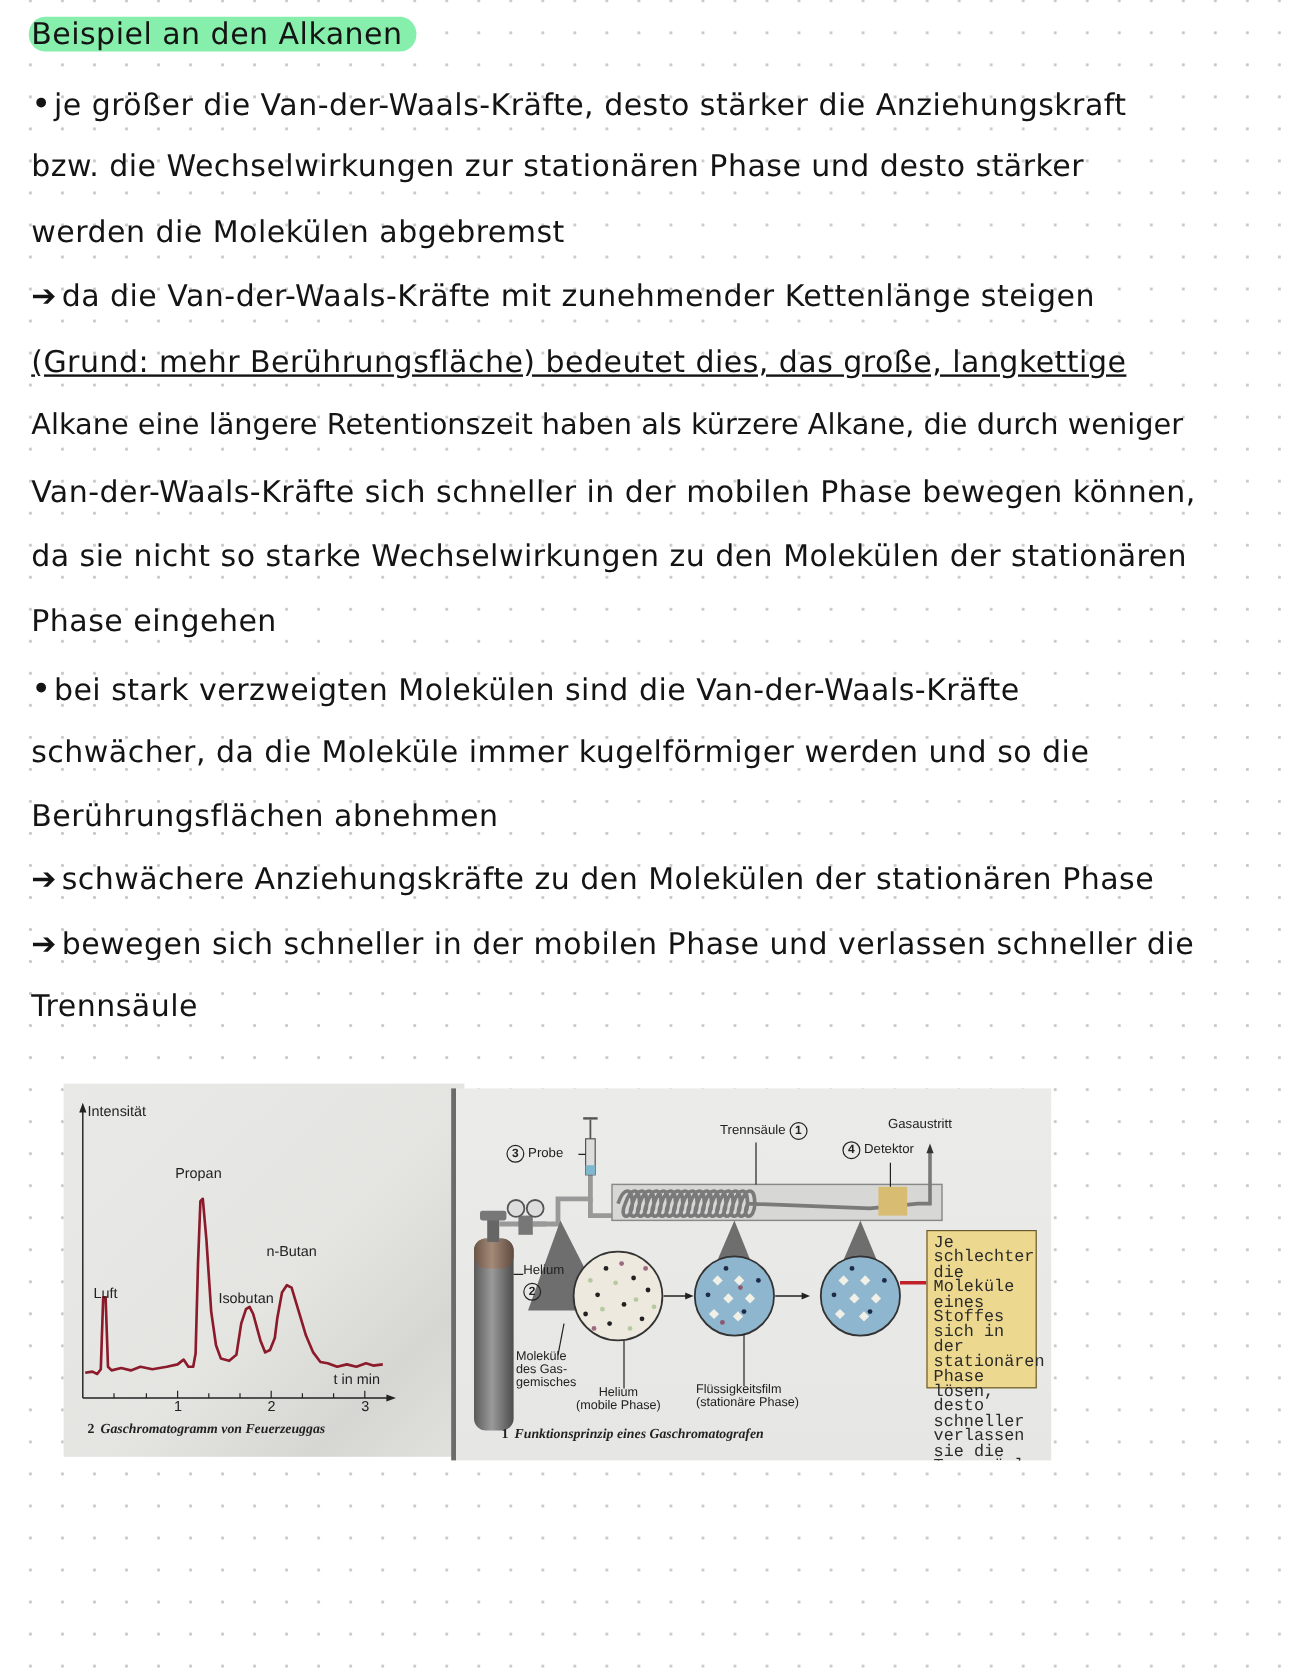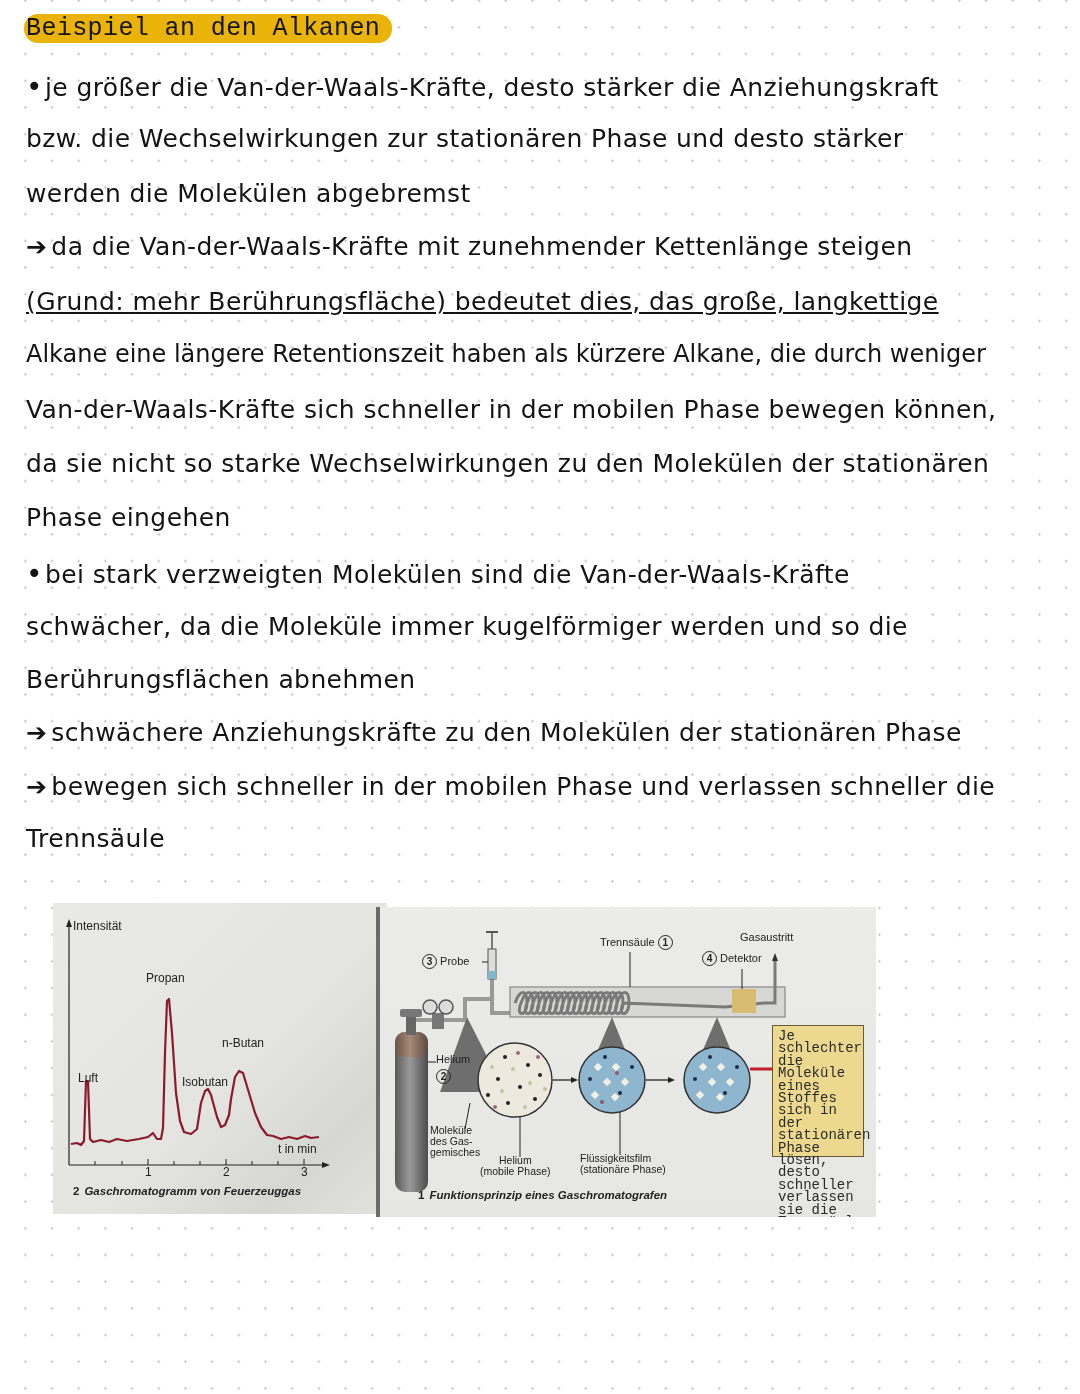--- a/index.html
+++ b/index.html
@@ -12,41 +12,40 @@
     font-family: "DejaVu Sans", sans-serif;
     color: #111;
   }
   .note { position: absolute; left: 0; top: 0; width: 1080px; }
   .line {
     position: absolute; left: 26px; white-space: nowrap;
     font-family: "DejaVu Sans", sans-serif;
     font-size: 25px; letter-spacing: 0.4px; color: #141414;
   }
   .title-line {
-    background: #eab308; border-radius: 14px; padding: 0 12px 0 2px;
+    background: #86efac; border-radius: 14px; padding: 0 12px 0 2px;
     left: 24px;
-    font-family: Liberation Mono, monospace;
   }
   .bullet::before { content: "\2022"; font-size: 28px; margin-right: 2px; }
   .arrow { display: inline-block; margin-right: 4px; font-weight: bold; }
 
   
   .fig { position: absolute; overflow: hidden; }
   .fig-chrom {
     left: 53px; top: 903px; width: 334px; height: 311px;
     background: linear-gradient(135deg, #e9e9e7 0%, #e4e4e1 55%, #d6d6d3 80%, #e1e1de 100%);
   }
   .fig-gc {
     left: 376px; top: 907px; width: 496px; height: 310px;
     background: linear-gradient(180deg, #ebebea 0%, #e6e6e4 100%);
     border-left: 4px solid #6b6b6b;
   }
   .fig svg { position: absolute; left: 0; top: 0; }
   .flab { position: absolute; font-family: "Liberation Sans", sans-serif; font-size: 12px; color: #222; white-space: nowrap; }
-  .caption { position: absolute; font-family: Liberation Sans, sans-serif; font-size: 11.5px; font-style: italic; font-weight: bold; color: #222; white-space: nowrap; }
+  .caption { position: absolute; font-family: Liberation Serif, serif; font-size: 11.5px; font-style: italic; font-weight: bold; color: #222; white-space: nowrap; }
   .caption .num { font-style: normal; margin-right: 5px; }
   .circled {
     display: inline-block; width: 13px; height: 13px; border: 1.4px solid #222; border-radius: 50%;
     font-size: 10px; line-height: 13px; text-align: center; font-weight: bold;
   }
   .info-box {
     position: absolute; left: 392px; top: 118px; width: 92px; height: 132px;
     background: #ecd98f; border: 1.5px solid #6a5a30; box-sizing: border-box;
     padding: 4px 5px; font-family: Liberation Mono, monospace; font-size: 14px; line-height: 12.4px; color: #2a2a2a;
   }

